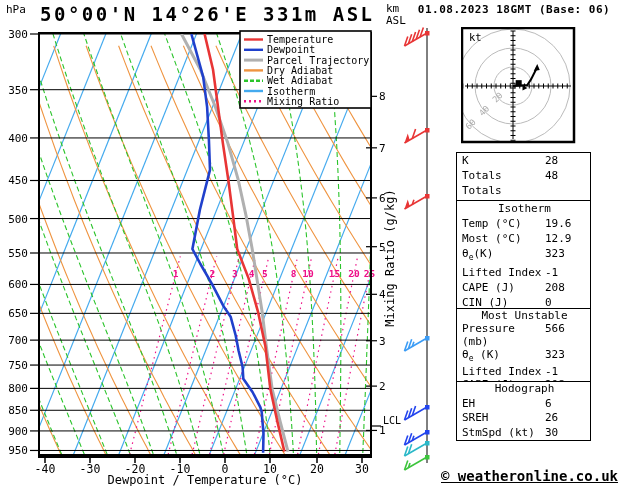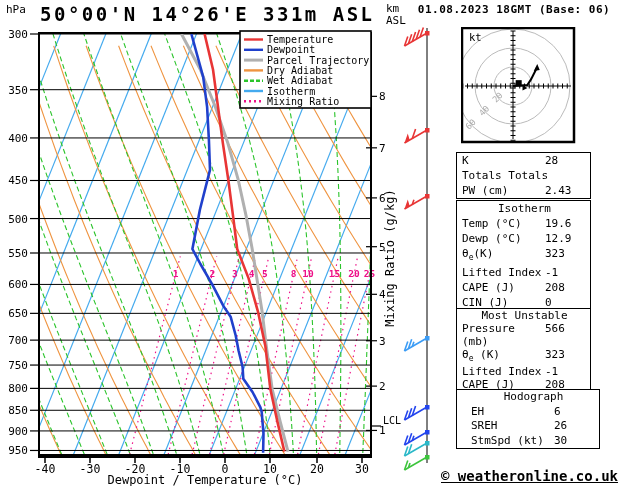--- a/index.html
+++ b/index.html
@@ -359,34 +359,35 @@
 <div class="hdr" id="title">50°00'N 14°26'E 331m ASL</div>
 <div class="hdr" id="datetime">01.08.2023 18GMT (Base: 06)</div>
 <div id="tables">
       <div class="tbl" style="top: 152px; line-height: 15px;">
         <div class="trow">
           <span class="lbl">K</span>
           <span class="val">28</span>
         </div>
         <div class="trow">
           <span class="lbl">Totals Totals</span>
+          <span class="val">48</span>
         </div>
         <div class="trow">
           <span class="lbl">PW (cm)</span>
           <span class="val">2.43</span>
         </div>
       </div>
       <div class="tbl" style="top: 200px; line-height: 15px;">
         <div class="trow title">Isotherm</div>
         <div class="trow">
           <span class="lbl">Temp (°C)</span>
           <span class="val">19.6</span>
         </div>
         <div class="trow">
-          <span class="lbl">Dewp (°C)</span>
+          <span class="lbl">Most (°C)</span>
           <span class="val">12.9</span>
         </div>
         <div class="trow">
           <span class="lbl">θ<sub>e</sub>(K)</span>
           <span class="val">323</span>
         </div>
         <div class="trow">
           <span class="lbl">Lifted Index</span>
           <span class="val">-1</span>
         </div>
@@ -415,21 +416,21 @@
         </div>
         <div class="trow">
           <span class="lbl">CAPE (J)</span>
           <span class="val">208</span>
         </div>
         <div class="trow">
           <span class="lbl">CIN (J)</span>
           <span class="val">0</span>
         </div>
       </div>
-      <div class="tbl" style="top: 389px; line-height: 14.5px; padding-left: 9px;">
+      <div class="tbl" style="top: 381px; line-height: 14.5px;">
         <div class="trow title">Hodograph</div>
         <div class="trow">
           <span class="lbl">EH</span>
           <span class="val">6</span>
         </div>
         <div class="trow">
           <span class="lbl">SREH</span>
           <span class="val">26</span>
         </div>
         <div class="trow">

